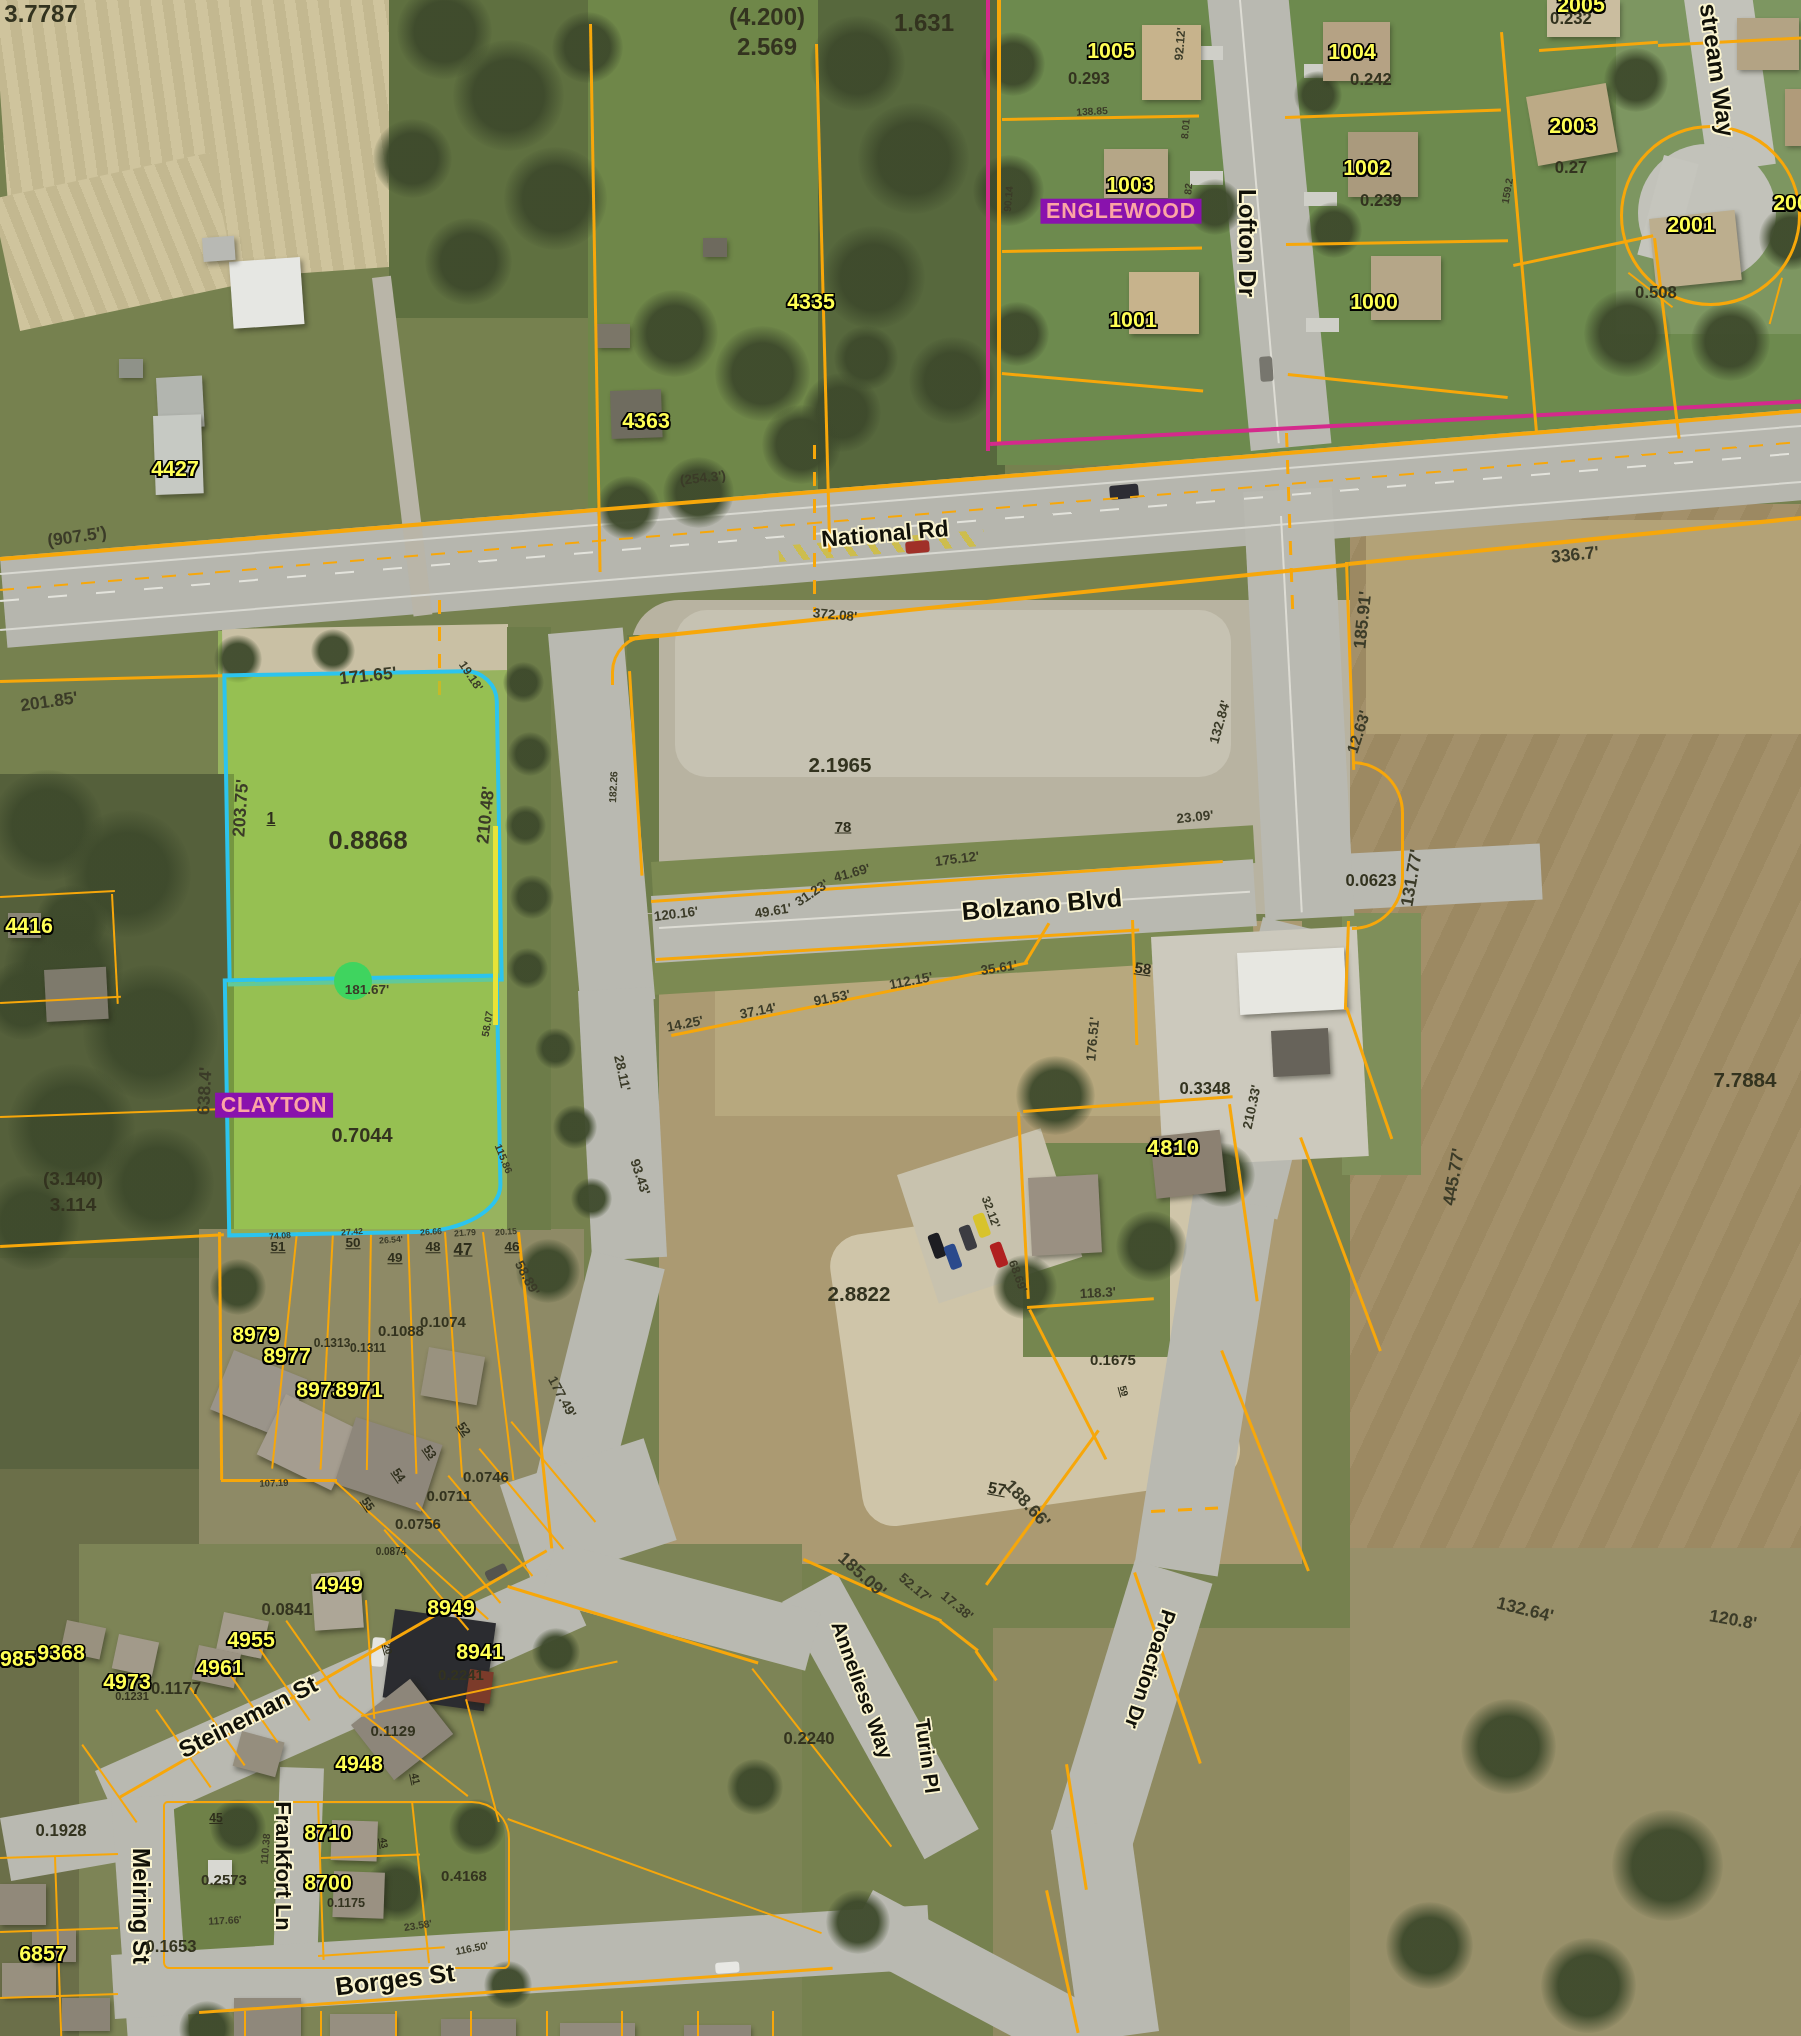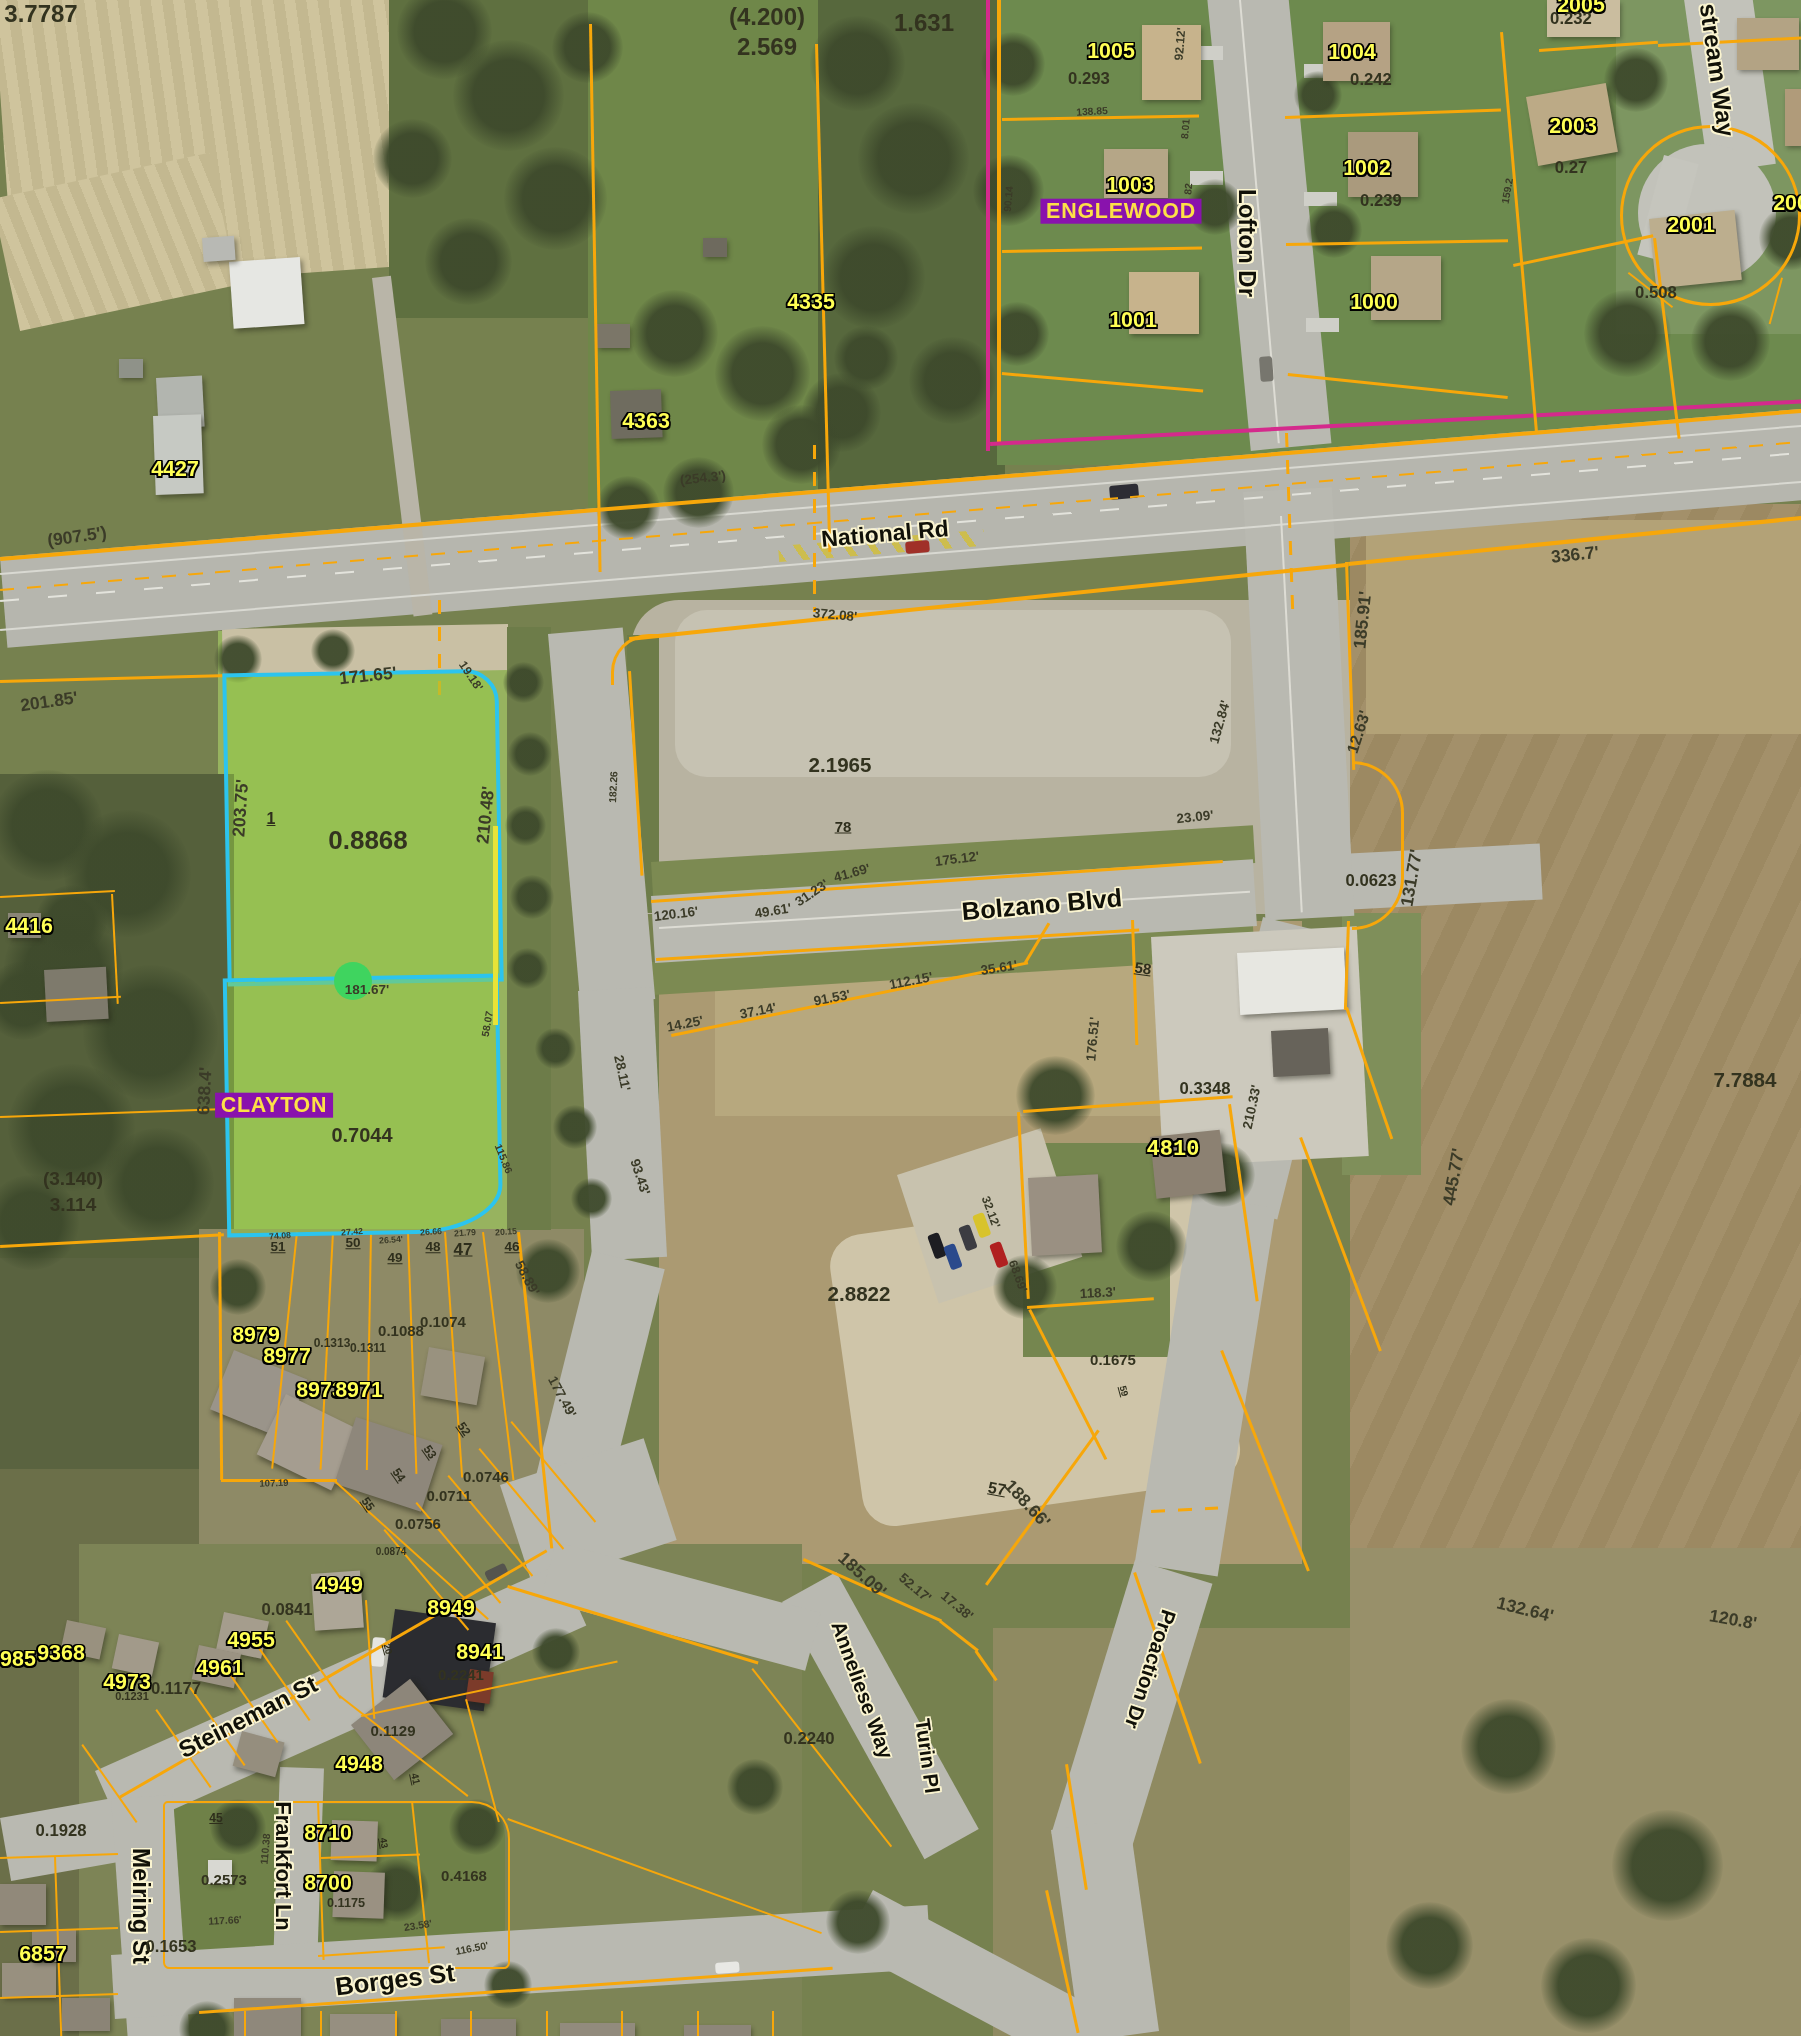--- a/index.html
+++ b/index.html
@@ -1,21 +1,21 @@
 <!DOCTYPE html>
 <html style="font-size:12.7px"><head>
 <meta charset="utf-8">
 <style>
   html,body{margin:0;padding:0;background:#76814f;overflow:hidden;}
   #map{position:relative;width:1802px;height:2037px;overflow:hidden;
        font-family:"Liberation Sans","DejaVu Sans",sans-serif;background:#76814f;}
   .patch,.bld,.tree,.ln,.car{position:absolute;transform-origin:0 0;}
   .tree{border-radius:50%;}
   .lbl{position:absolute;white-space:nowrap;transform:translate(-50%,-50%) rotate(var(--r,0deg));line-height:1;}
-  .city{background:#8912ad;color:#fde047;font-weight:bold;padding:1.6px 5.6px;letter-spacing:0.8px;text-align:right;}
+  .city{background:#8912ad;color:#fca5a5;font-weight:bold;padding:1.6px 5.6px;letter-spacing:0.8px;text-align:right;}
   .parcel-id{color:#ffff54;font-weight:bold;
     text-shadow:-1.6px 0 #000,1.6px 0 #000,0 -1.6px #000,0 1.6px #000,-1.6px -1.6px #000,1.6px 1.6px #000,-1.6px 1.6px #000,1.6px -1.6px #000;}
   .street{color:#101008;font-weight:bold;
     text-shadow:-1.6px 0 #faf4d0,1.6px 0 #faf4d0,0 -1.6px #faf4d0,0 1.6px #faf4d0,-1.6px -1.6px #faf4d0,1.6px 1.6px #faf4d0,-1.6px 1.6px #faf4d0,1.6px -1.6px #faf4d0;}
   .acreage{color:#33331f;font-weight:bold;}
   .dim{color:#3b3b28;font-weight:bold;}
   .lot{color:#2e2e1c;font-weight:bold;text-decoration:underline;}
   .selpar{position:absolute;border:4.8px solid #2cc4ee;background:rgba(150,205,70,.5);}
 </style>
 </head>

